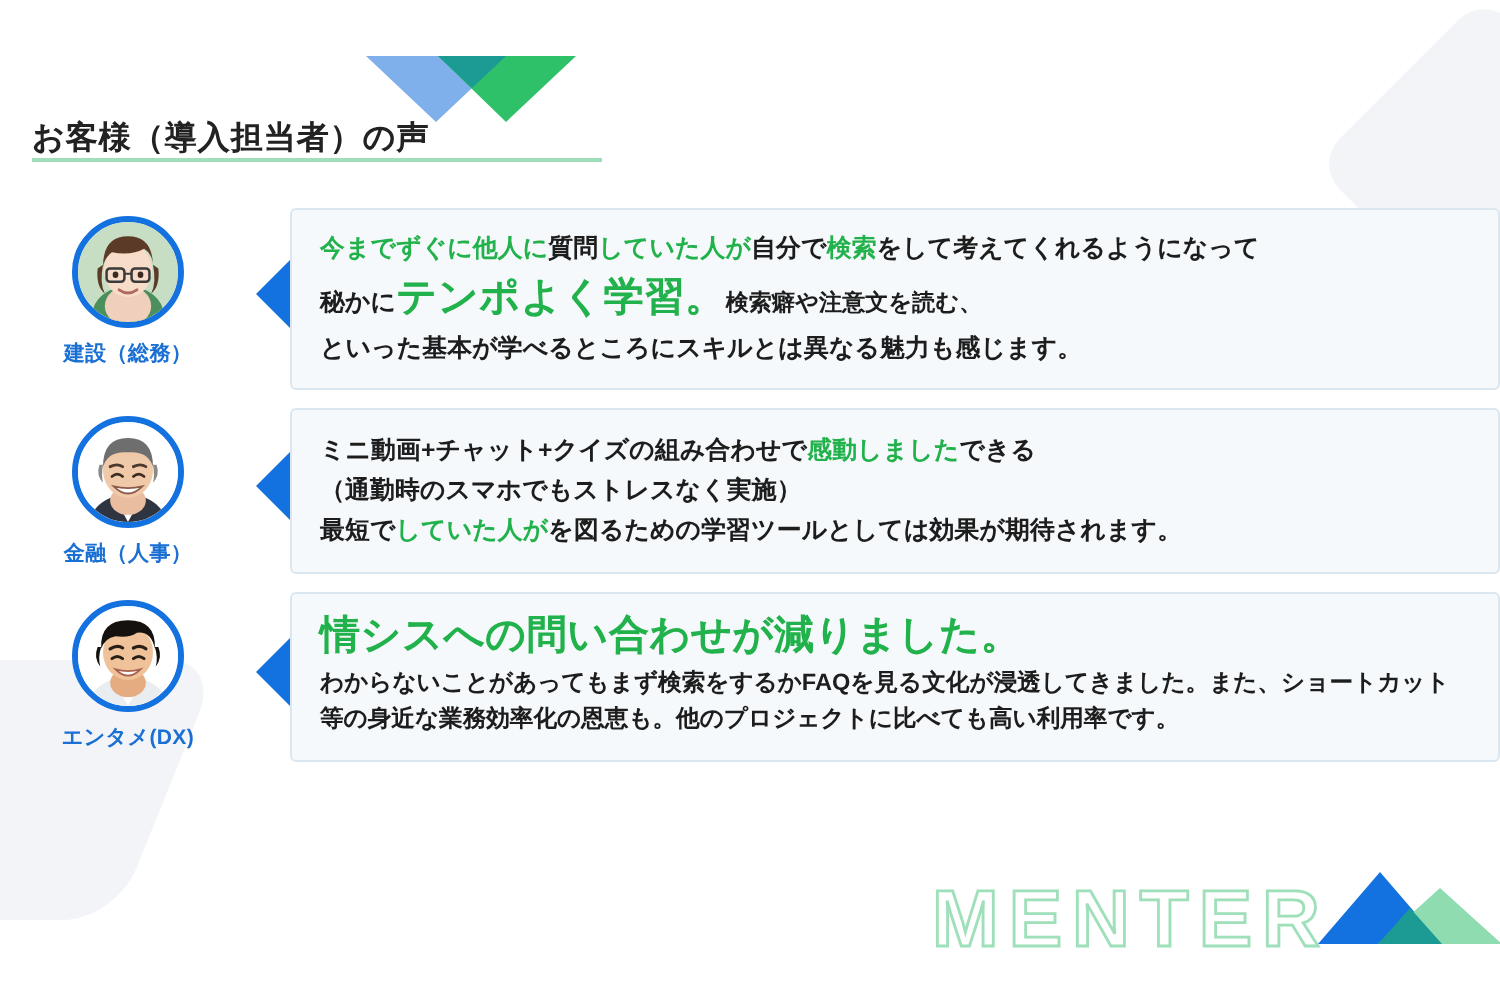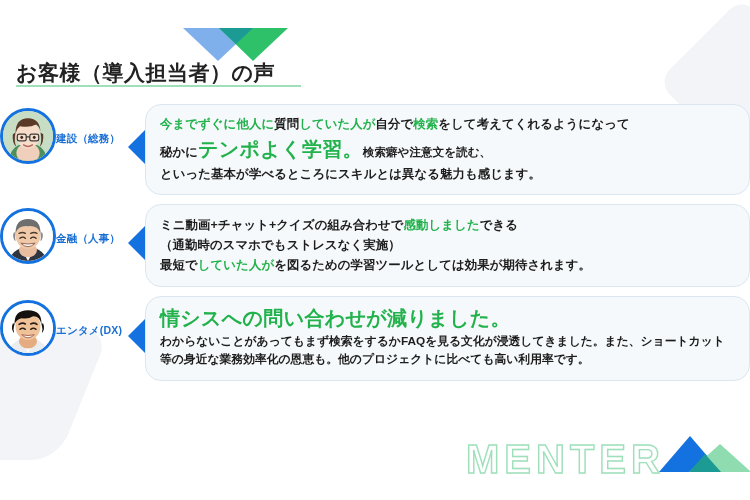--- a/index.html
+++ b/index.html
@@ -31,32 +31,32 @@
     transform:skewX(-22deg);
     z-index:0;
   }
 
   
   .top-mark{position:absolute;left:183px;top:28px;width:105px;height:34px;z-index:3;}
 
   
   .heading-wrap{position:absolute;left:16px;top:60px;width:285px;z-index:4;}
   .heading{
-    font-size:21px;font-weight:700;color:#222;letter-spacing:.5px;
+    font-size:16px;font-weight:700;color:#222;letter-spacing:.5px;
     padding-bottom:0;line-height:1.2;white-space:nowrap;
   }
   .heading-rule{height:2px;background:#9fe0bb;width:285px;}
 
   
   .rows{position:absolute;left:0;top:104px;width:750px;z-index:5;}
   .row{display:flex;align-items:flex-start;margin-bottom:9px;position:relative;}
 
   .person{
     width:128px;flex:0 0 128px;
-    display:flex;flex-direction:row;align-items:center;
+    display:flex;flex-direction:column;align-items:center;
     padding-top:4px;
   }
   .avatar{
     width:56px;height:56px;border-radius:50%;
     border:3px solid #1472e0;
     overflow:hidden;position:relative;background:#dfe7ea;
     box-sizing:border-box;
   }
   .avatar svg{display:block;width:100%;height:100%;}
   .person-label{
@@ -73,21 +73,21 @@
     width:0;height:0;
     border-top:17px solid transparent;
     border-bottom:17px solid transparent;
     border-right:17px solid #1472e0;
   }
 
   .bubble{
     flex:1 1 auto;
     background:#f6f9fb;
     border:1px solid #dbe7f0;
-    border-radius:16px;
+    border-radius:3px;
     padding:10px 14px 11px 14px;
     box-sizing:border-box;
     position:relative;
   }
   .line{
     font-size:12.4px;line-height:1.62;color:#1d1d1d;font-weight:700;
     letter-spacing:.1px;white-space:nowrap;
   }
   .g{color:#22b24c;}
   .big-g{color:#22b24c;font-size:20px;font-weight:700;letter-spacing:.3px;}

